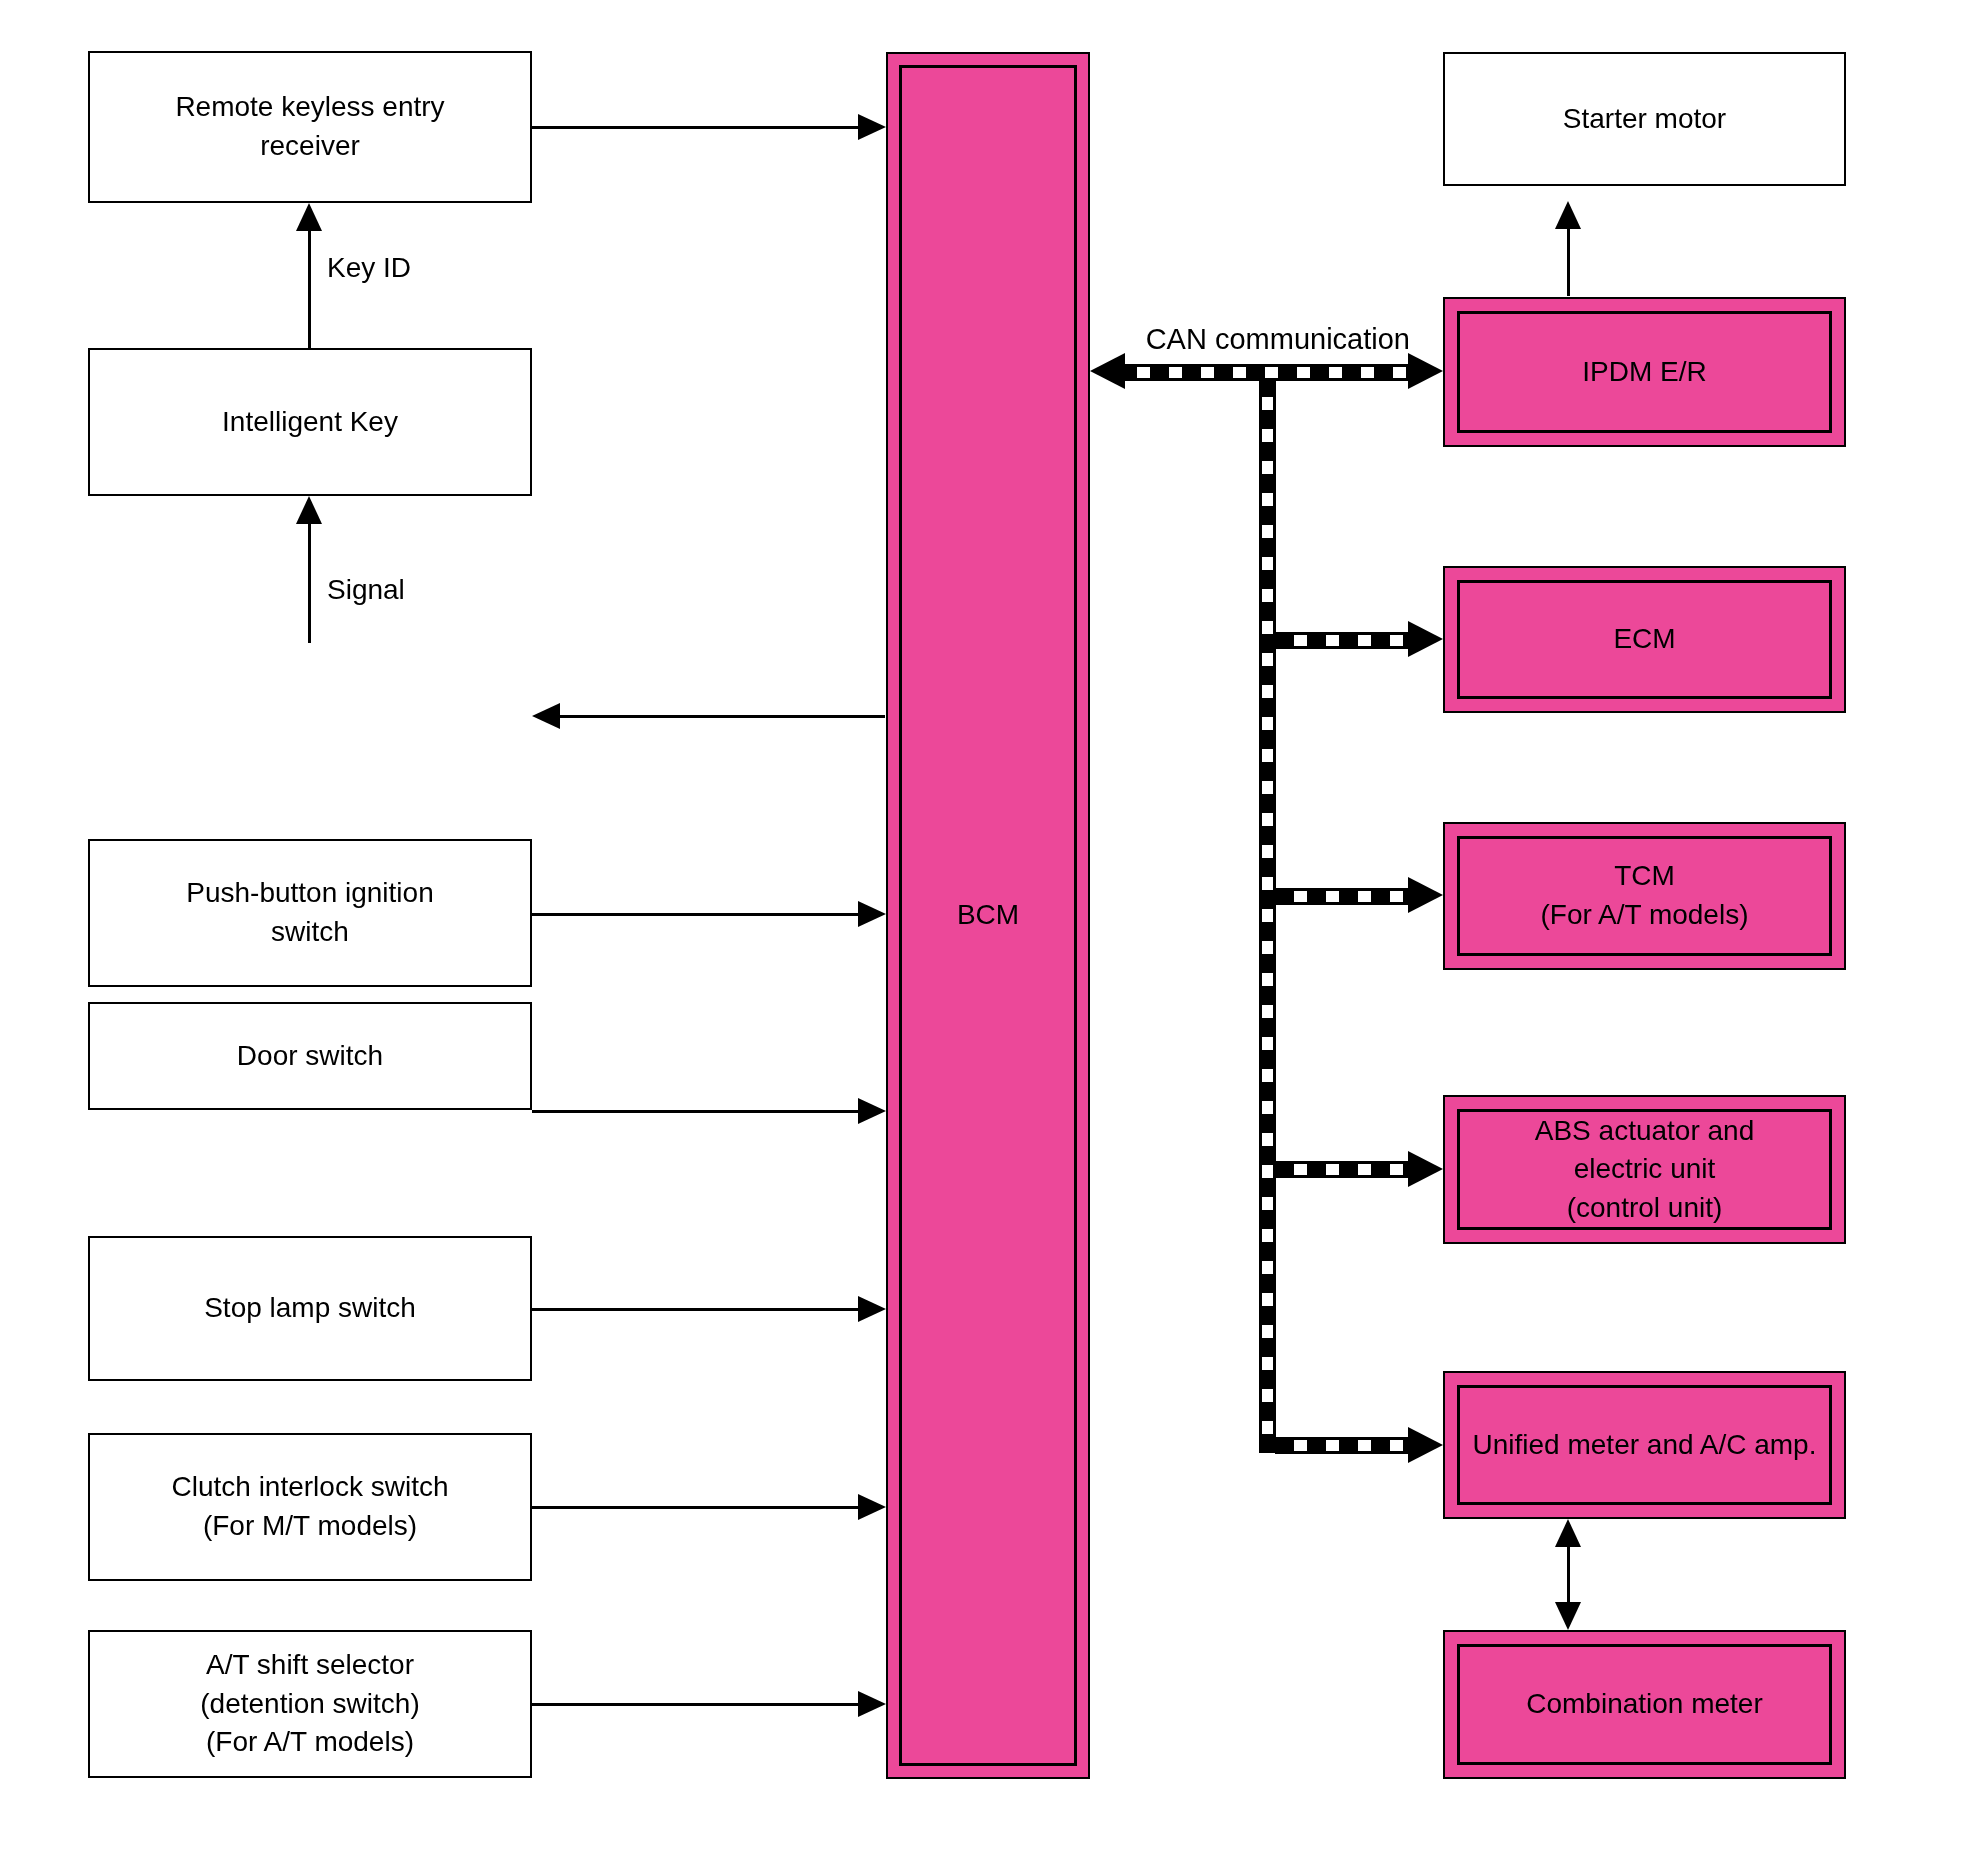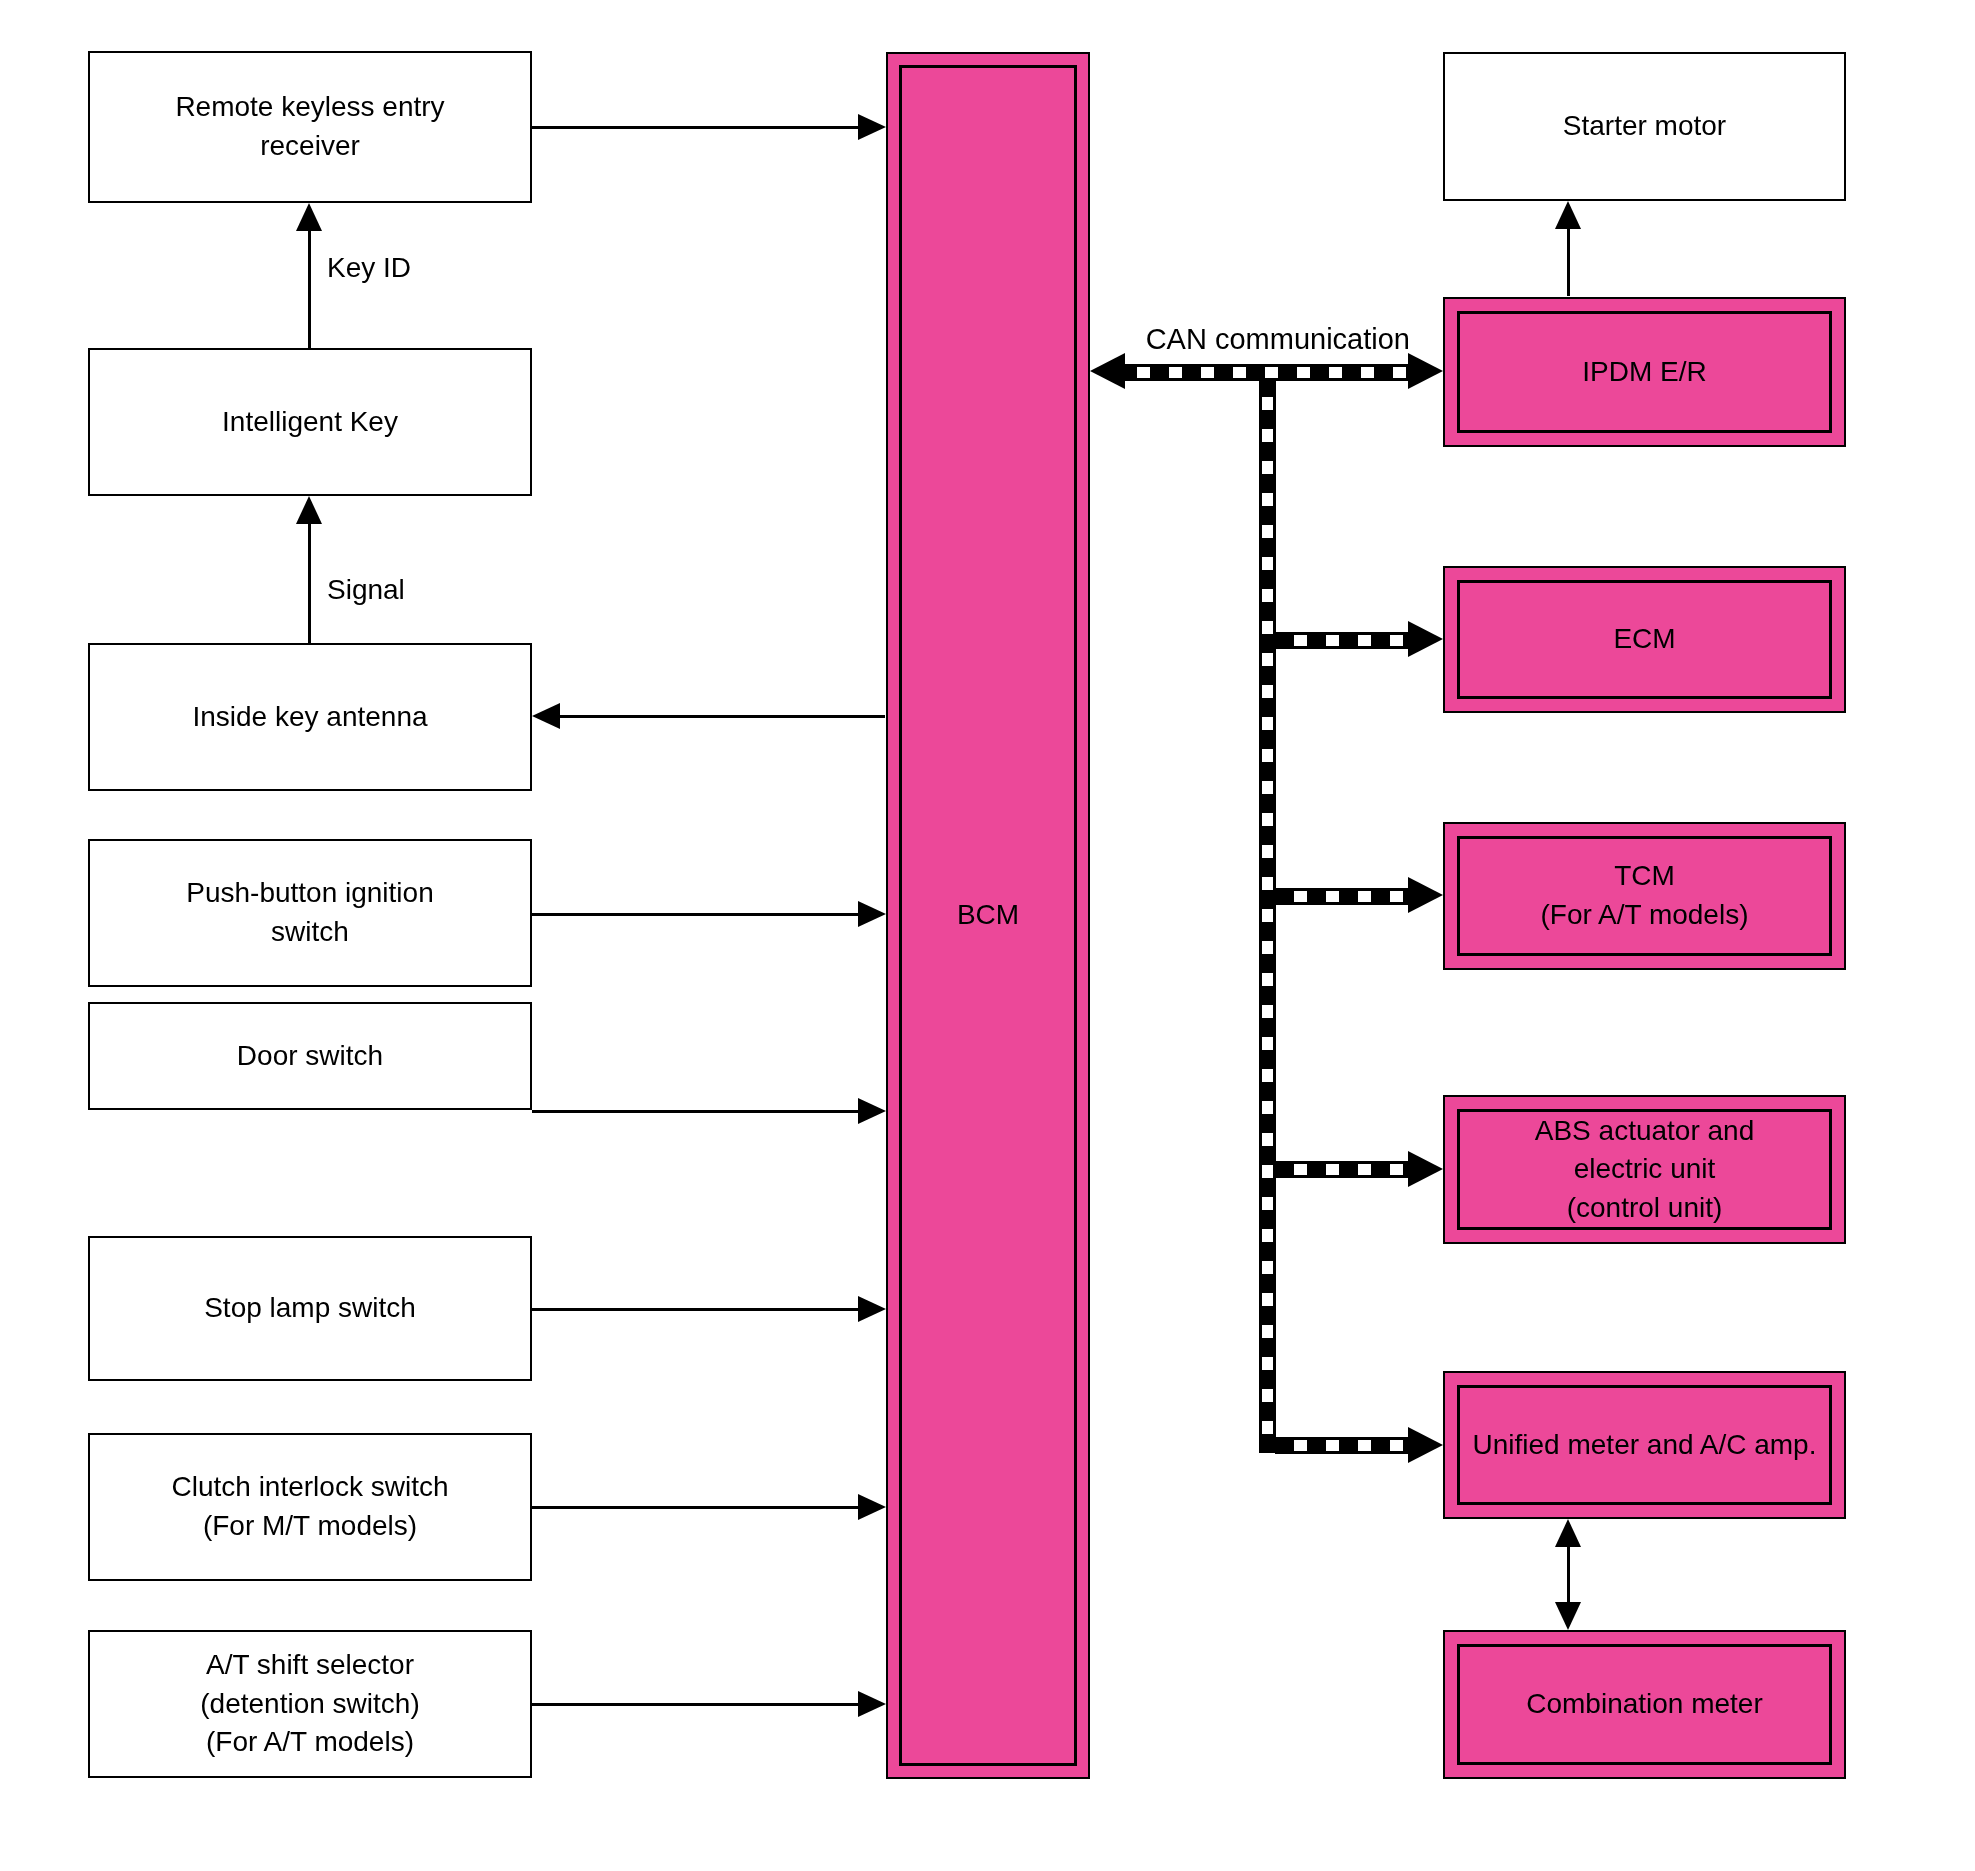--- a/index.html
+++ b/index.html
@@ -31,23 +31,20 @@
 
 <div id="stage">
 
   <div class="box" style="left:88px;top:51px;width:444px;height:152px;">
     <span class="box-label">Remote keyless entry
 receiver</span>
   </div>
   <div class="box" style="left:88px;top:348px;width:444px;height:148px;">
     <span class="box-label">Intelligent Key</span>
   </div>
-  <div class="box" style="left:88px;top:643px;width:444px;height:148px;">
-    <span class="box-label">Inside key antenna</span>
-  </div>
   <div class="box" style="left:88px;top:839px;width:444px;height:148px;">
     <span class="box-label">Push-button ignition
 switch</span>
   </div>
   <div class="box" style="left:88px;top:1002px;width:444px;height:108px;">
     <span class="box-label">Door switch</span>
   </div>
   <div class="box" style="left:88px;top:1236px;width:444px;height:145px;">
     <span class="box-label">Stop lamp switch</span>
   </div>
@@ -60,21 +57,21 @@
 (detention switch)
 (For A/T models)</span>
   </div>
 
   <div class="dblbox" style="left:886px;top:52px;width:204px;height:1727px;padding:11px;">
     <div class="inner">
       <span class="box-label">BCM</span>
     </div>
   </div>
 
-  <div class="box" style="left:1443px;top:52px;width:403px;height:149px;">
+  <div class="box" style="left:1443px;top:52px;width:403px;height:134px;">
     <span class="box-label">Starter motor</span>
   </div>
   <div class="dblbox" style="left:1443px;top:297px;width:403px;height:150px;">
     <div class="inner">
       <span class="box-label">IPDM E/R</span>
     </div>
   </div>
   <div class="dblbox" style="left:1443px;top:566px;width:403px;height:147px;">
     <div class="inner">
       <span class="box-label">ECM</span>

